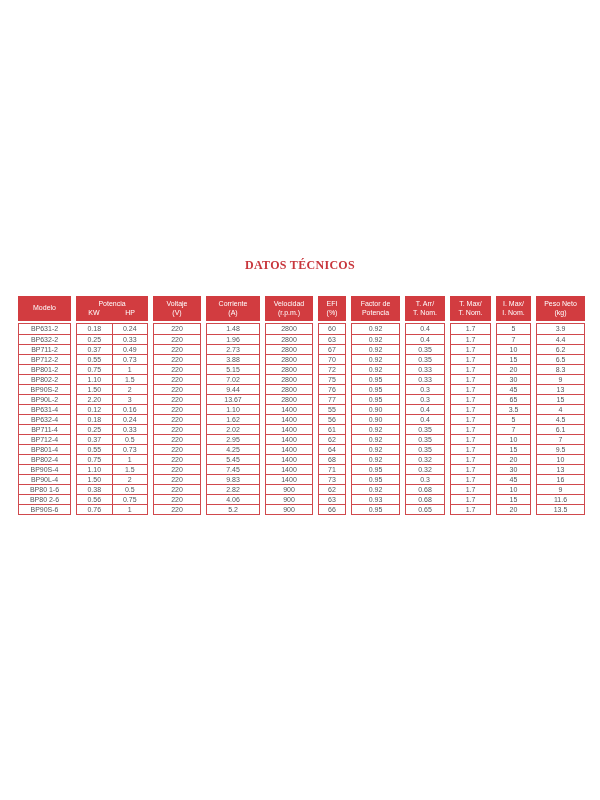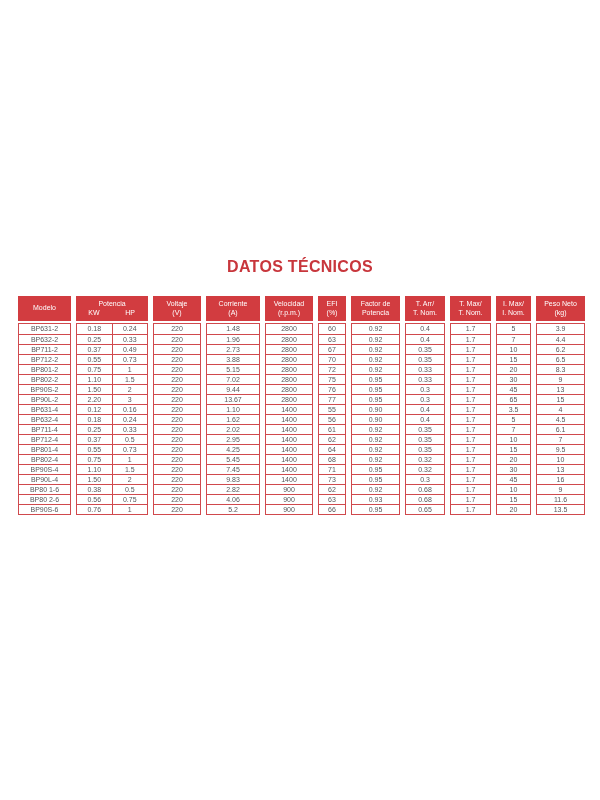--- a/index.html
+++ b/index.html
@@ -12,24 +12,25 @@
     font-family: "Liberation Sans", sans-serif;
     overflow: hidden;
     margin: 0 auto;
   }
   .title {
     position: absolute;
     top: 258px;
     left: 0;
     right: 0;
     text-align: center;
-    font-size: 16px;
+    font-size: 12px;
     font-weight: bold;
     color: #c8363c;
     letter-spacing: 0.3px;
+    font-family: Liberation Serif, serif;
   }
   .table {
     position: absolute;
     top: 296px;
     left: 18px;
     display: flex;
     gap: 5px;
     align-items: flex-start;
   }
   .group { display: flex; flex-direction: column; }

